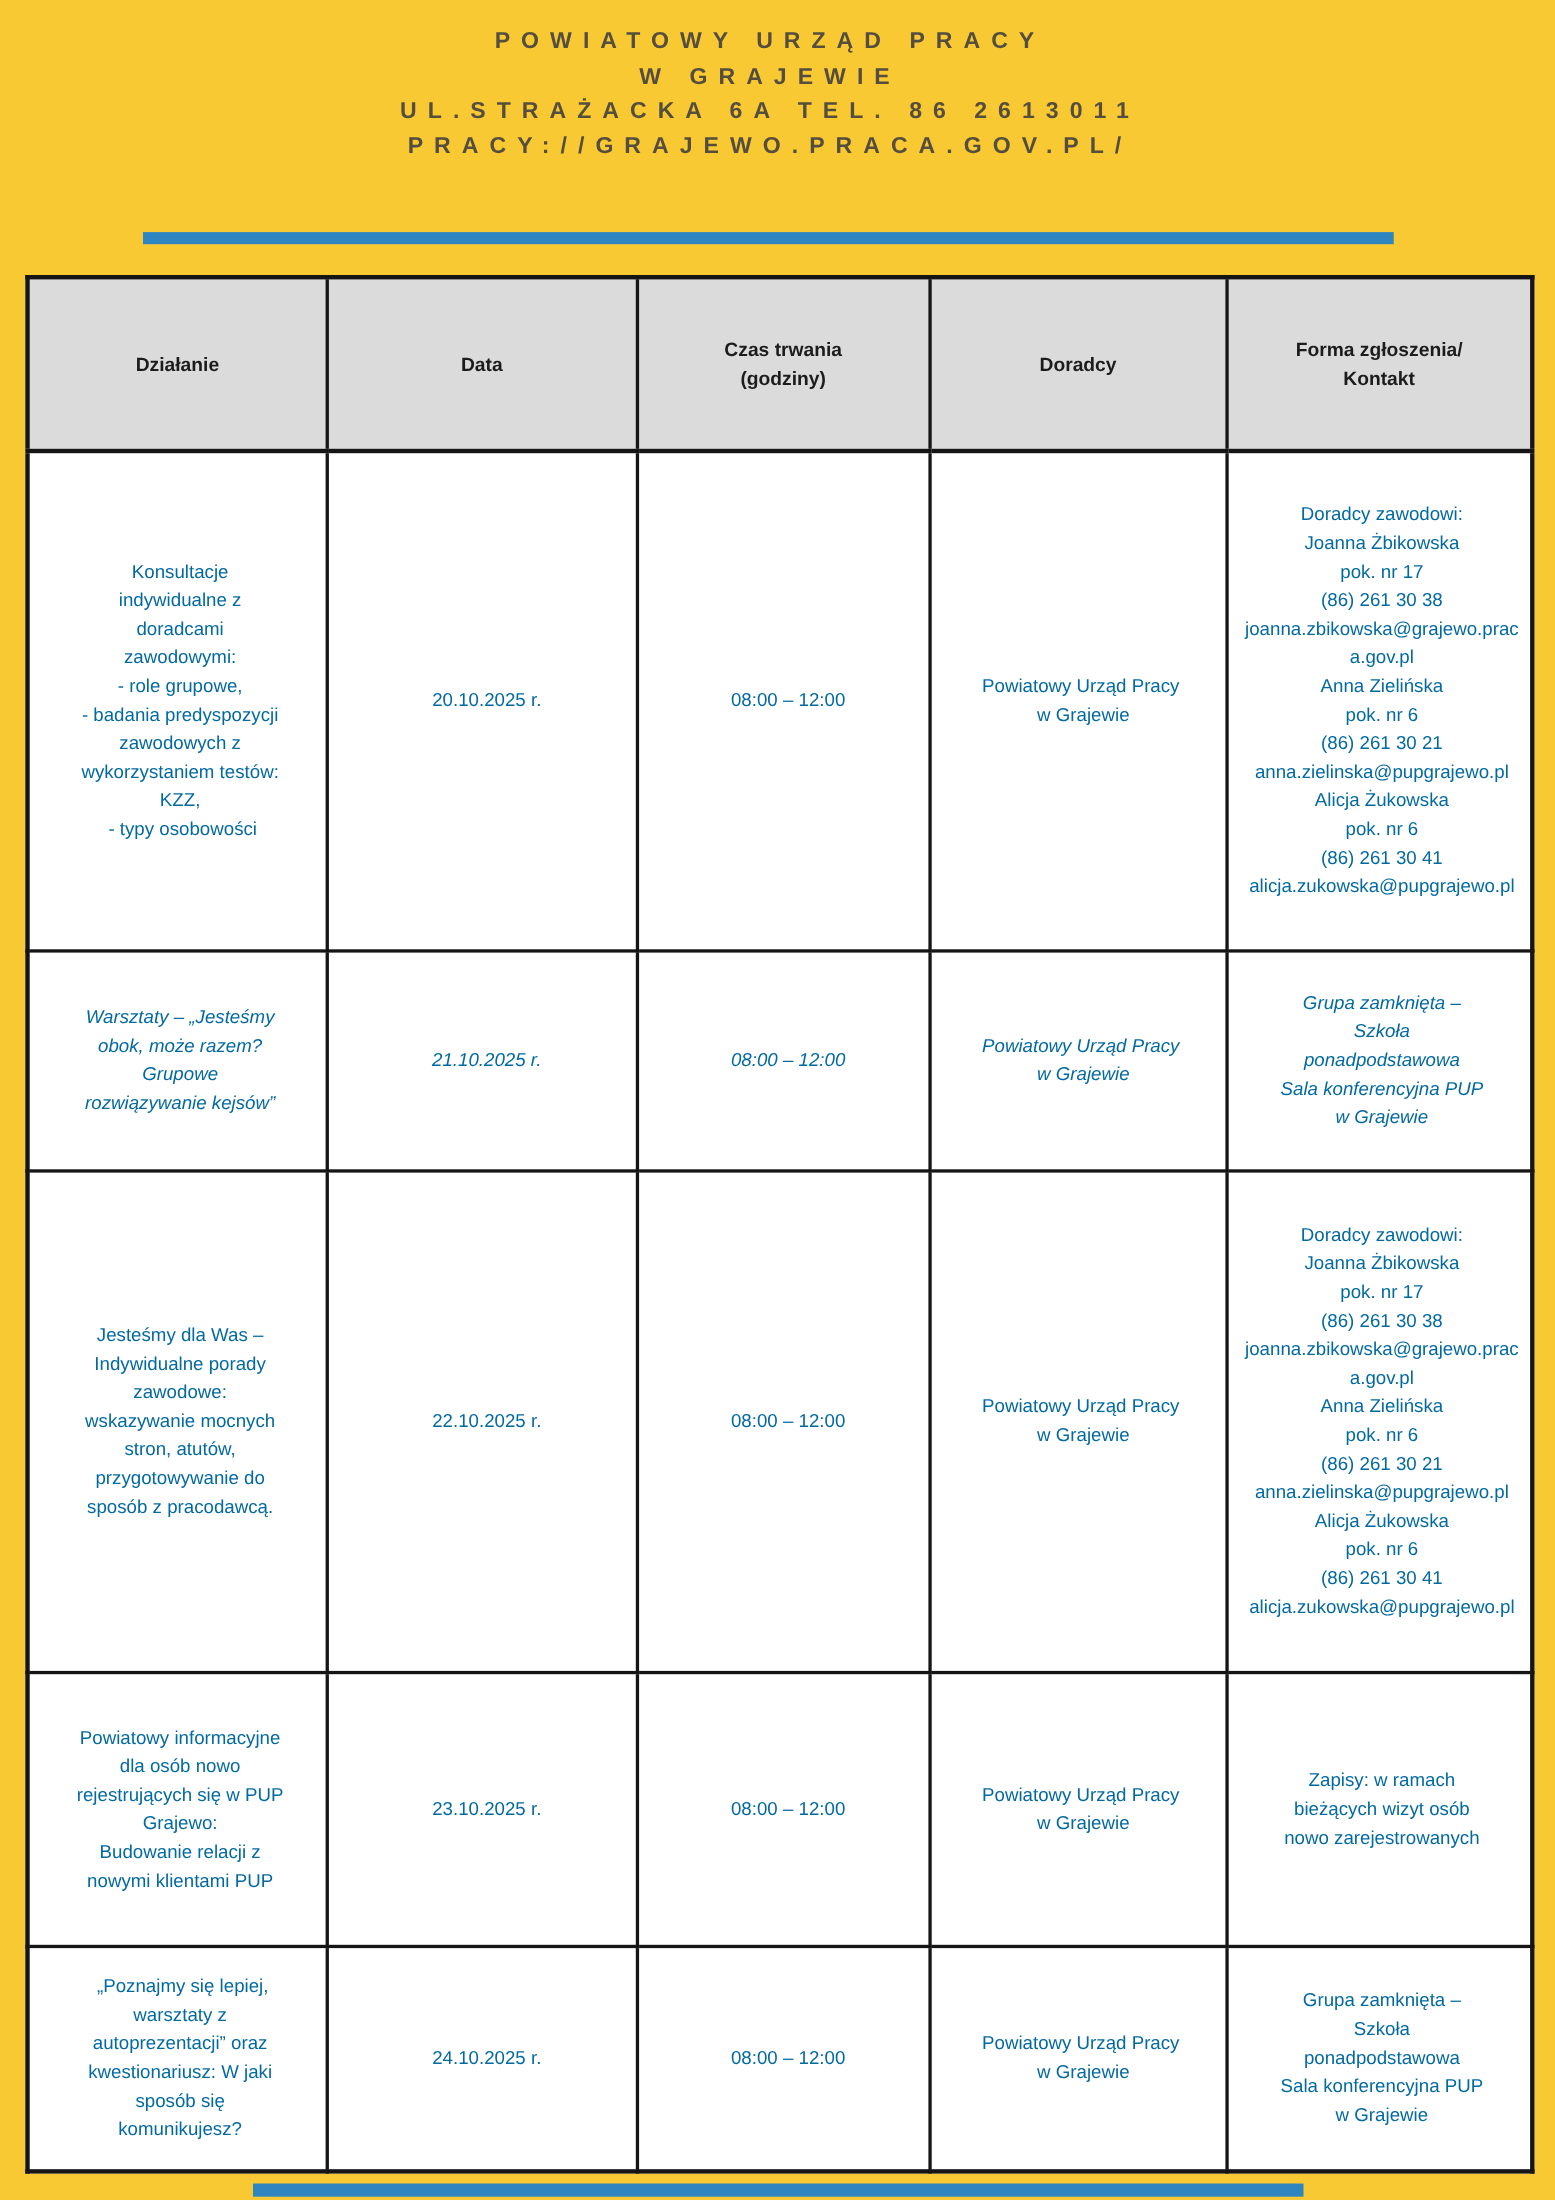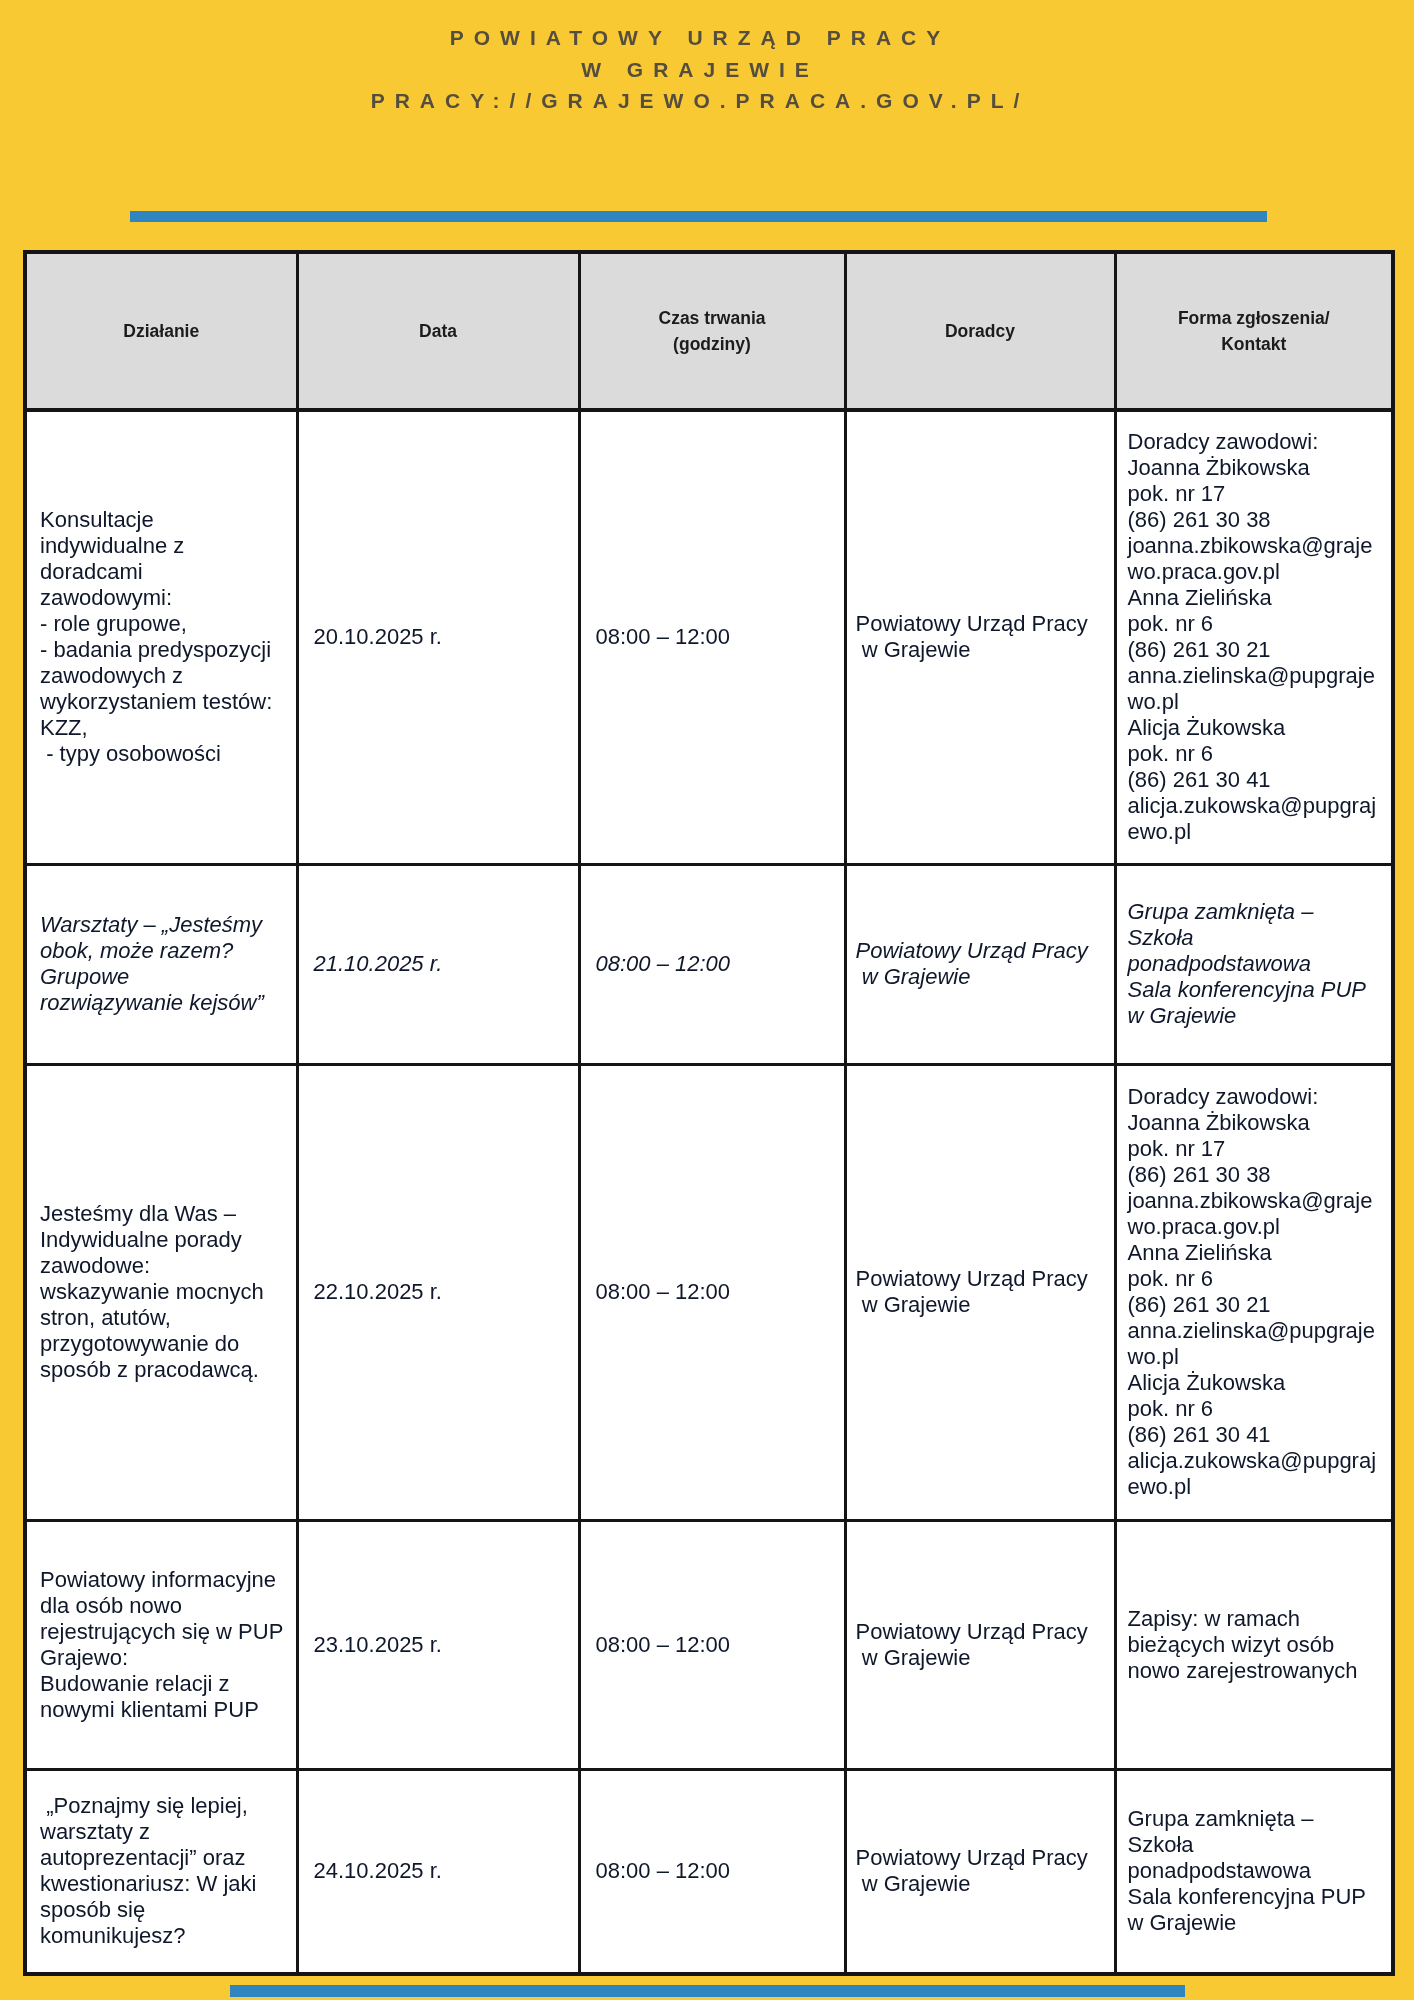--- a/index.html
+++ b/index.html
@@ -52,41 +52,43 @@
     font-size:17.5px;
     font-weight:bold;
     text-align:center;
     vertical-align:middle;
     white-space:pre-line;
     line-height:26px;
     color:#1C1C1C;
   }
   td{
     vertical-align:middle;
-    font-size:22px;
+    font-size:17px;
     line-height:26px;
     white-space:pre-wrap;
     overflow-wrap:break-word;
     background:#FFFFFF;
-    color:#0f172a;
+    color:#0369a1;
+    text-align:center;
   }
   td.action{padding:8px 8px 8px 13px;}
   td.date{padding:8px 6px 8px 15px;}
   td.time{padding:8px 6px 8px 15px;}
   td.place{padding:8px 4px 8px 9px;}
   td.contact{padding:8px 6px 8px 11px;}
 </style>
 </head>
 <body>
 
 <div class="page">
 
   <div class="masthead">
     <div class="mline">POWIATOWY URZĄD PRACY</div>
     <div class="mline">W GRAJEWIE</div>
+    <div class="mline">UL.STRAŻACKA 6A TEL. 86 2613011</div>
     <div class="mline">PRACY://GRAJEWO.PRACA.GOV.PL/</div>
   </div>
 
   <div class="rule rule-top"></div>
 
   <table class="schedule">
     <colgroup>
       <col class="c1">
         <col class="c2">
         <col class="c3">

